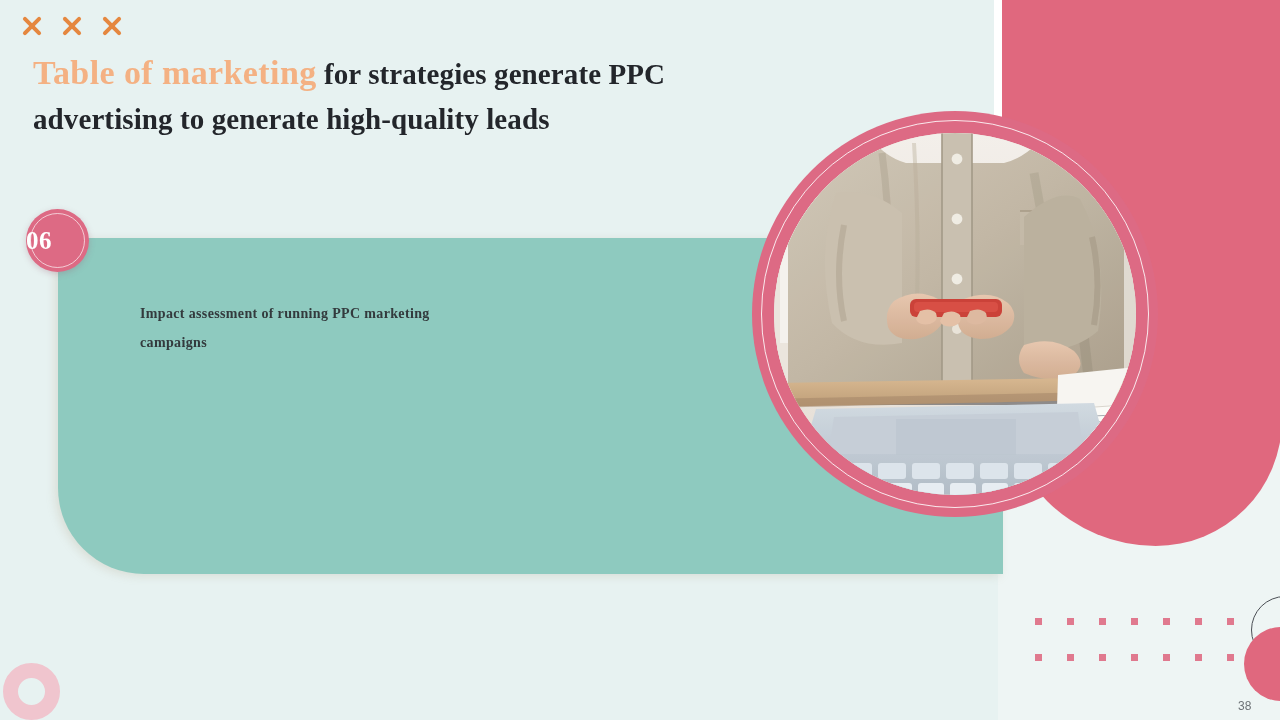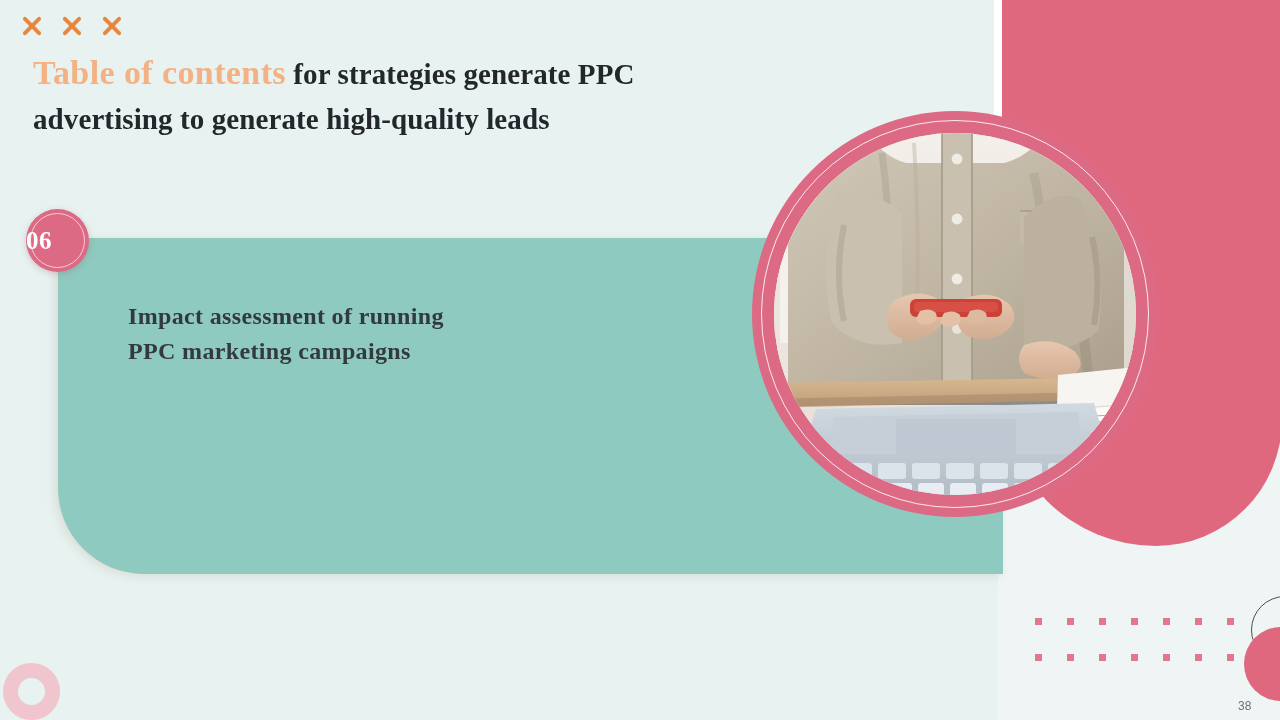--- a/index.html
+++ b/index.html
@@ -112,24 +112,24 @@
     transform: translateY(-50%);
     text-align: left;
     color: #ffffff;
     font-size: 25px;
     font-weight: bold;
     letter-spacing: 0.5px;
   }
   
   .item-text {
     position: absolute;
-    left: 128px; top: 299px;
+    left: 140px; top: 299px;
     width: 360px;
-    font-size: 24px;
-    line-height: 35px;
+    font-size: 14px;
+    line-height: 29px;
     font-weight: bold;
     color: #333a3d;
     letter-spacing: 0.35px;
   }
   
   .photo-wrap {
     position: absolute;
     left: 752px; top: 111px;
     width: 406px; height: 406px;
     border-radius: 50%;
@@ -208,21 +208,21 @@
   <div class="pink-shape"></div>
 
   <div class="teal-block"></div>
 
   <div class="x-row">
     <div class="x-mark"></div>
     <div class="x-mark"></div>
     <div class="x-mark"></div>
   </div>
 
-  <div class="heading"><span class="accent">Table of  contents</span><span> for strategies generate PPC advertising to generate high-quality leads</span></div>
+  <div class="heading"><span class="accent">Table of  marketing</span><span> for strategies generate PPC advertising to generate high-quality leads</span></div>
 
   <div class="num-badge">
     <div class="ring"></div>
     <div class="num">06</div>
   </div>
 
   <div class="item-text">Impact assessment of running PPC marketing campaigns</div>
 
   <div class="photo-wrap">
     <div class="photo-inner-ring"></div>

